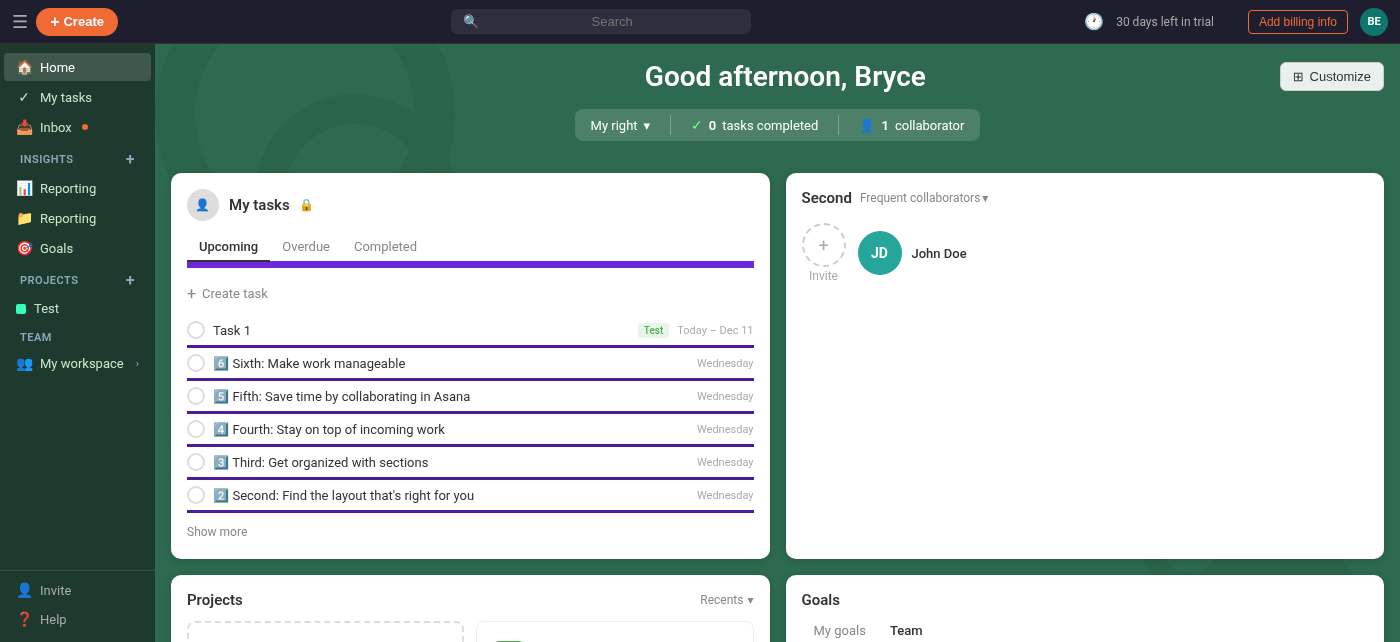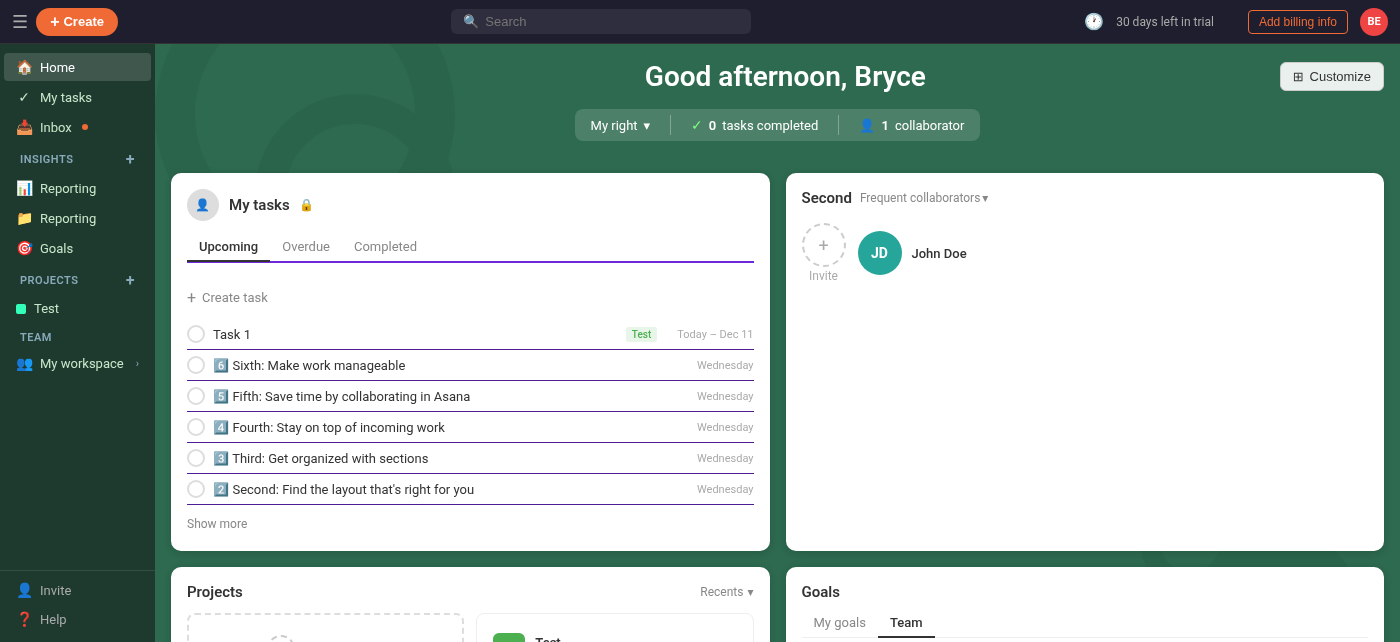--- a/index.html
+++ b/index.html
@@ -17,29 +17,29 @@
       display: flex; align-items: center; gap: 4px; background: #f06a35;
       color: #fff; border: none; border-radius: 20px; padding: 5px 14px;
       font-size: 13px; font-weight: 600; cursor: pointer;
     }
     .create-plus { font-size: 16px; font-weight: bold; }
     .search-bar {
       display: flex; align-items: center; background: #2e2e3e; border-radius: 6px;
       padding: 5px 12px; width: 300px; gap: 6px;
     }
     .search-icon { color: #888; font-size: 13px; }
-    .search-input { background: transparent; border: none; outline: none; color: #ccc; font-size: 13px; width: 100%; }
+    .search-input { background: transparent; border: none; outline: none; color: #ccc; font-size: 13px; width: 100%; text-align: center; }
     .topbar-right { display: flex; align-items: center; gap: 12px; }
     .trial-text { color: #aaa; font-size: 12px; }
     .billing-btn {
       background: transparent; border: 1px solid #f06a35; color: #f06a35;
       border-radius: 4px; padding: 4px 10px; font-size: 12px; cursor: pointer; margin-left: 22px;
     }
     .avatar-circle {
-      width: 28px; height: 28px; border-radius: 50%; background: #ef4444;
+      width: 28px; height: 28px; border-radius: 50%; background: #0f766e;
       display: flex; align-items: center; justify-content: center;
       color: #fff; font-size: 11px; font-weight: bold; cursor: pointer;
     }
     .history-icon { color: #aaa; font-size: 16px; cursor: pointer; }
 
     
     .main-layout { display: flex; flex: 1; overflow: hidden; }
 
     
     .sidebar {
@@ -101,36 +101,36 @@
 
     .card {
       background: #fff; border-radius: 10px; padding: 16px;
       box-shadow: 0 2px 8px rgba(0,0,0,0.15);
     }
     .card-header { display: flex; align-items: center; gap: 10px; margin-bottom: 12px; }
     .card-avatar { width: 32px; height: 32px; border-radius: 50%; background: #ddd; display: flex; align-items: center; justify-content: center; font-size: 12px; }
     .card-title { font-size: 15px; font-weight: 600; color: #333; }
     .lock-icon { color: #aaa; font-size: 12px; }
 
-    .task-tabs { display: flex; gap: 0; border-bottom: 2px solid #6d28d9; margin-bottom: 21px; }
+    .task-tabs { display: flex; gap: 0; border-bottom: 7px solid #6d28d9; margin-bottom: 12px; }
     .task-tab {
       padding: 6px 12px; font-size: 13px; color: #888; cursor: pointer;
       border-bottom: 2px solid transparent; margin-bottom: -1px;
     }
     .task-tab.active { color: #333; border-bottom: 2px solid #333; font-weight: 500; }
 
     .task-create {
       display: flex; align-items: center; gap: 6px; color: #888;
       font-size: 13px; cursor: pointer; margin-bottom: 8px; padding: 4px 0;
     }
     .task-plus { font-size: 16px; color: #888; }
 
     .task-row {
       display: flex; align-items: center; justify-content: space-between;
-      padding: 6px 0; border-bottom: 1px solid #4c1d95; gap: 20px;
+      padding: 6px 0; border-bottom: 3px solid #4c1d95; gap: 8px;
     }
     .task-row:last-child { border-bottom: none; }
     .task-left { display: flex; align-items: center; gap: 8px; flex: 1; min-width: 0; }
     .task-check-circle {
       width: 18px; height: 18px; border-radius: 50%; border: 2px solid #ddd;
       flex-shrink: 0; cursor: pointer; display: flex; align-items: center; justify-content: center;
     }
     .task-name { font-size: 13px; color: #333; white-space: nowrap; overflow: hidden; text-overflow: ellipsis; }
     .task-badge {
       background: #e8f5e9; color: #4caf50; font-size: 10px; padding: 2px 6px;

